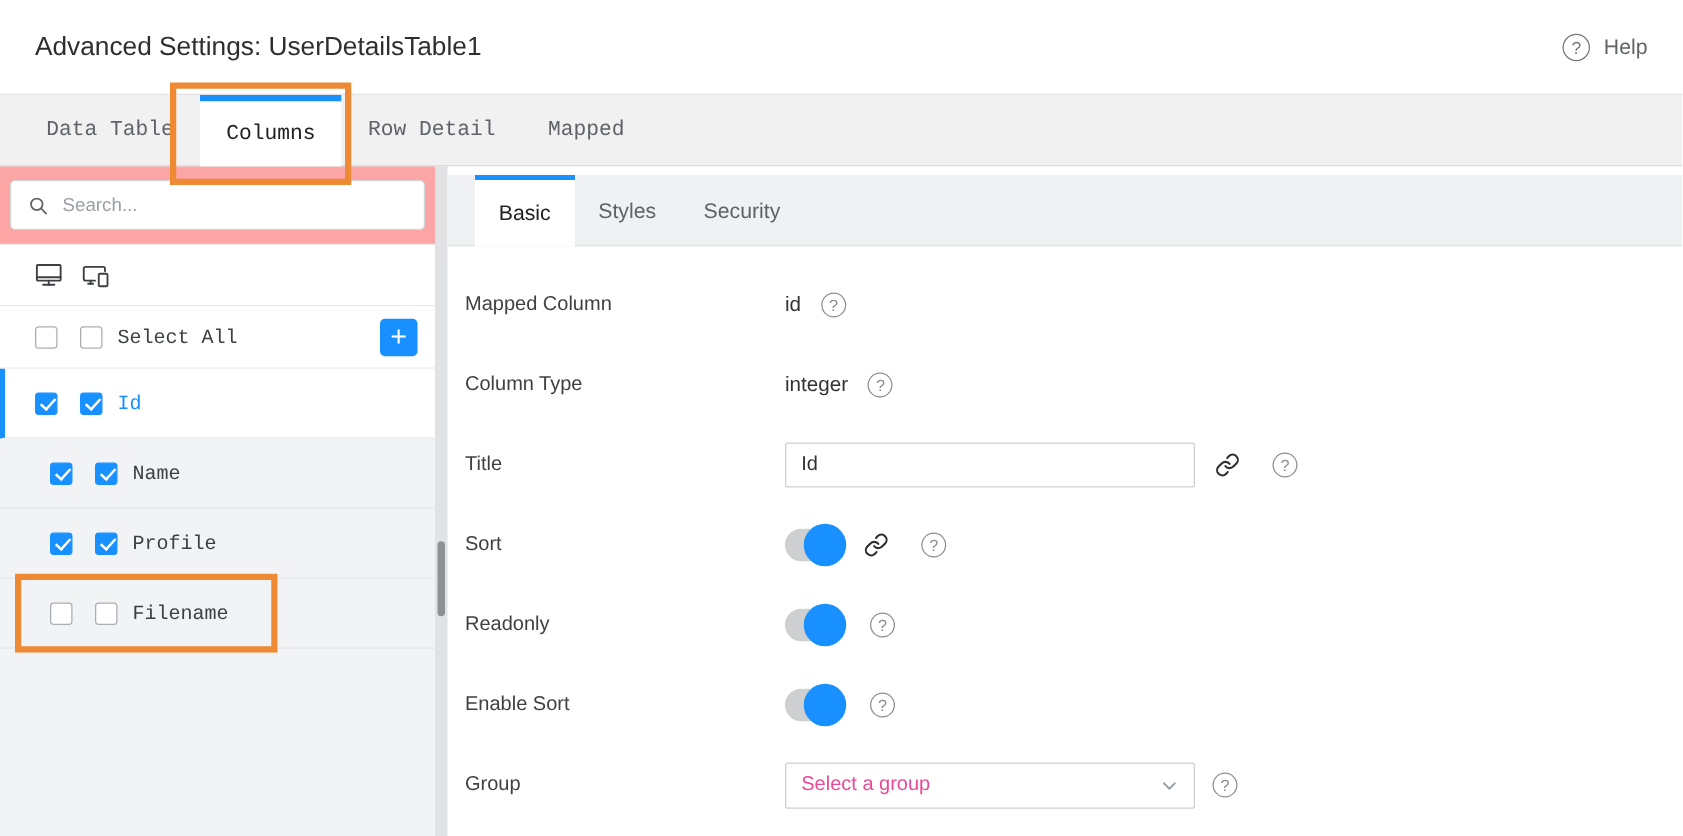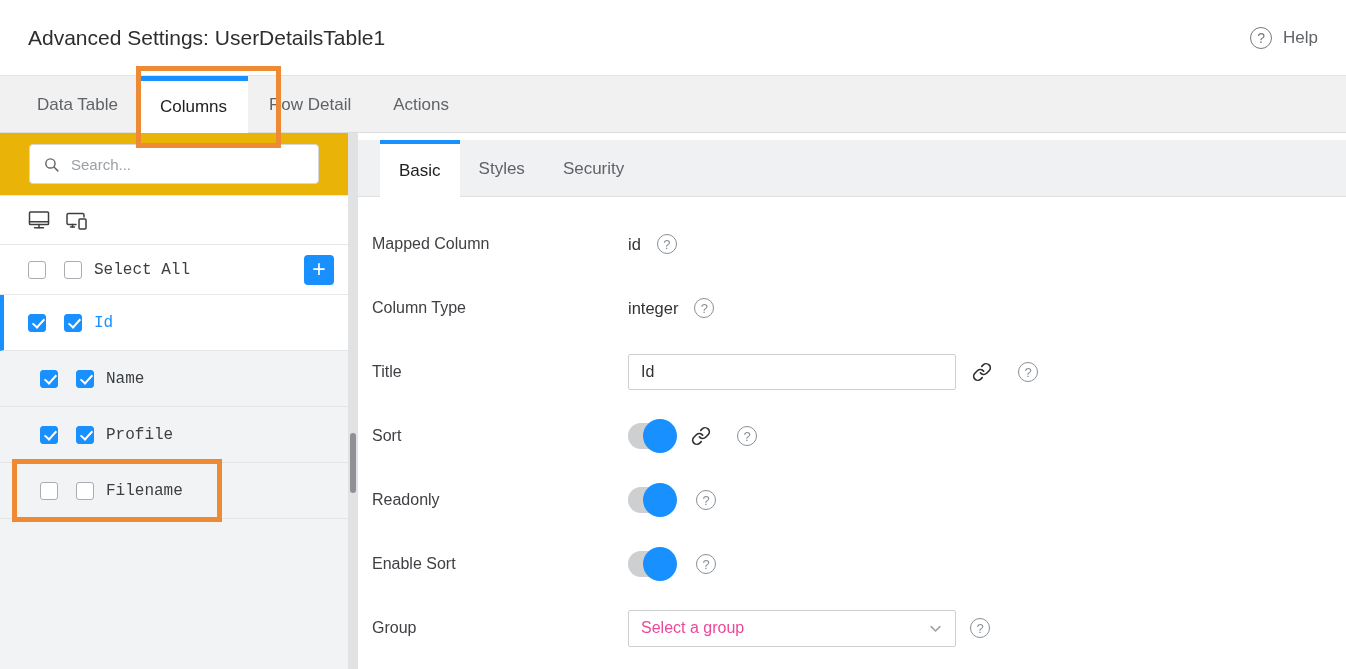--- a/index.html
+++ b/index.html
@@ -15,32 +15,32 @@
     font-family:"Liberation Sans", sans-serif;background:#fff;color:#333;
   }
   
   .header{height:76px;background:#fff;border-bottom:1px solid #e4e4e4;
     display:flex;align-items:center;justify-content:space-between;padding:0 28px;}
   .page-title{font-size:21px;color:#2e2e2e;}
   .help-btn{display:flex;align-items:center;gap:11px;color:#5f6368;font-size:17px;cursor:pointer;}
   .help-circle{width:22px;height:22px;border:1.5px solid #75797d;border-radius:50%;
     display:flex;align-items:center;justify-content:center;font-size:14px;color:#75797d;}
   
-  .tabbar{height:57px;background:#f1f1f2;display:flex;padding-left:16px;position:relative;}
+  .tabbar{height:57px;background:#f1f1f2;display:flex;padding-left:16px;position:relative;font-family:Liberation Mono, monospace;}
   .tabbar .bar-line{position:absolute;left:0;right:0;bottom:0;height:1px;background:#dcdcdc;z-index:0;}
   .tab{padding:0 21px;display:flex;align-items:center;font-size:17px;color:#5f6368;cursor:pointer;position:relative;z-index:0;}
   .tab.active{background:#fff;border-top:5px solid var(--accent);color:#202124;z-index:2;}
   
   .annotation{position:absolute;border:5px solid var(--orange);z-index:50;pointer-events:none;}
   #ann-columns{left:136px;top:66px;width:145px;height:82px;}
   #ann-filename{left:12px;top:459px;width:210px;height:63px;}
   
   .bodywrap{display:flex;height:536px;}
   .sidebar{width:348px;background:var(--rowgray);display:flex;flex-direction:column;}
-  .search-wrap{background:#eab308;height:63px;padding:11px 29px;border-bottom:1px solid #e6e8ea;}
+  .search-wrap{background:#fca5a5;height:63px;padding:11px 8px;border-bottom:1px solid #e6e8ea;}
   .search-box{height:40px;border:1px solid #d4d7da;border-radius:4px;background:#fff;
     display:flex;align-items:center;gap:9px;padding:0 13px;}
   .search-box input{border:none;outline:none;flex:1;font-size:15px;color:#333;
     font-family:"Liberation Sans",sans-serif;background:transparent;}
   .search-box input::placeholder{color:#9aa0a6;}
   .device-row{background:#fff;height:49px;border-bottom:1px solid #e6e8ea;
     display:flex;align-items:center;gap:13px;padding-left:27px;color:#3c4043;}
   .selectall-row{background:#fff;height:50px;border-bottom:1px solid #e6e8ea;
     display:flex;align-items:center;padding:0 14px 0 28px;}
   .cb{width:18px;height:18px;border:1.5px solid #a9adb2;border-radius:3px;background:#fff;
@@ -102,21 +102,21 @@
   <div class="tab">
     <span>Data Table</span>
   </div>
   <div class="tab active">
     <span>Columns</span>
   </div>
   <div class="tab">
     <span>Row Detail</span>
   </div>
   <div class="tab">
-    <span>Actions</span>
+    <span>Mapped</span>
   </div>
 </div>
 
 <div class="bodywrap">
 
   <div class="sidebar">
     <div class="search-wrap">
       <div class="search-box">
         <svg width="17" height="17" viewBox="0 0 24 24" fill="none" stroke="#5f6368" stroke-width="2" stroke-linecap="round">
           <circle cx="10.5" cy="10.5" r="6.5"></circle>

